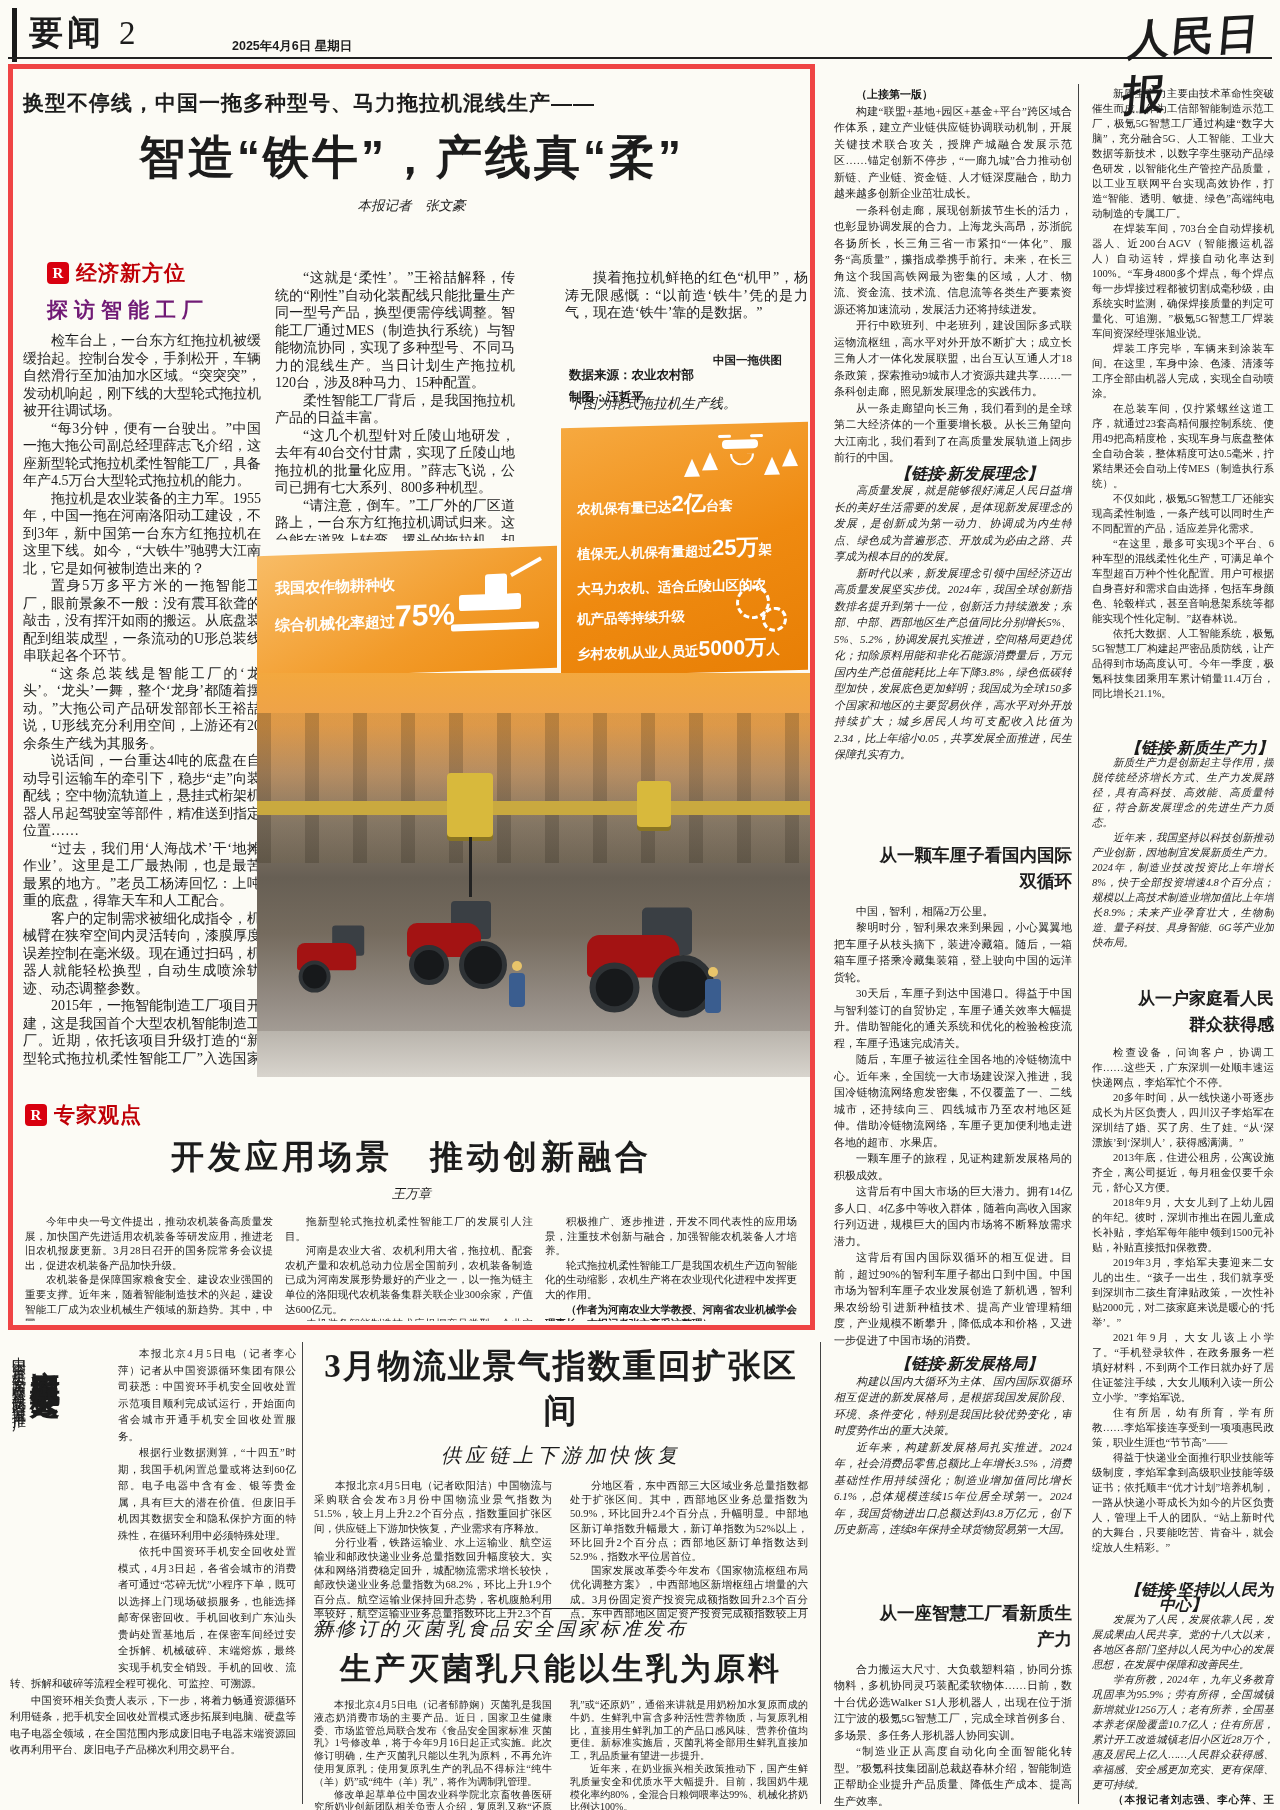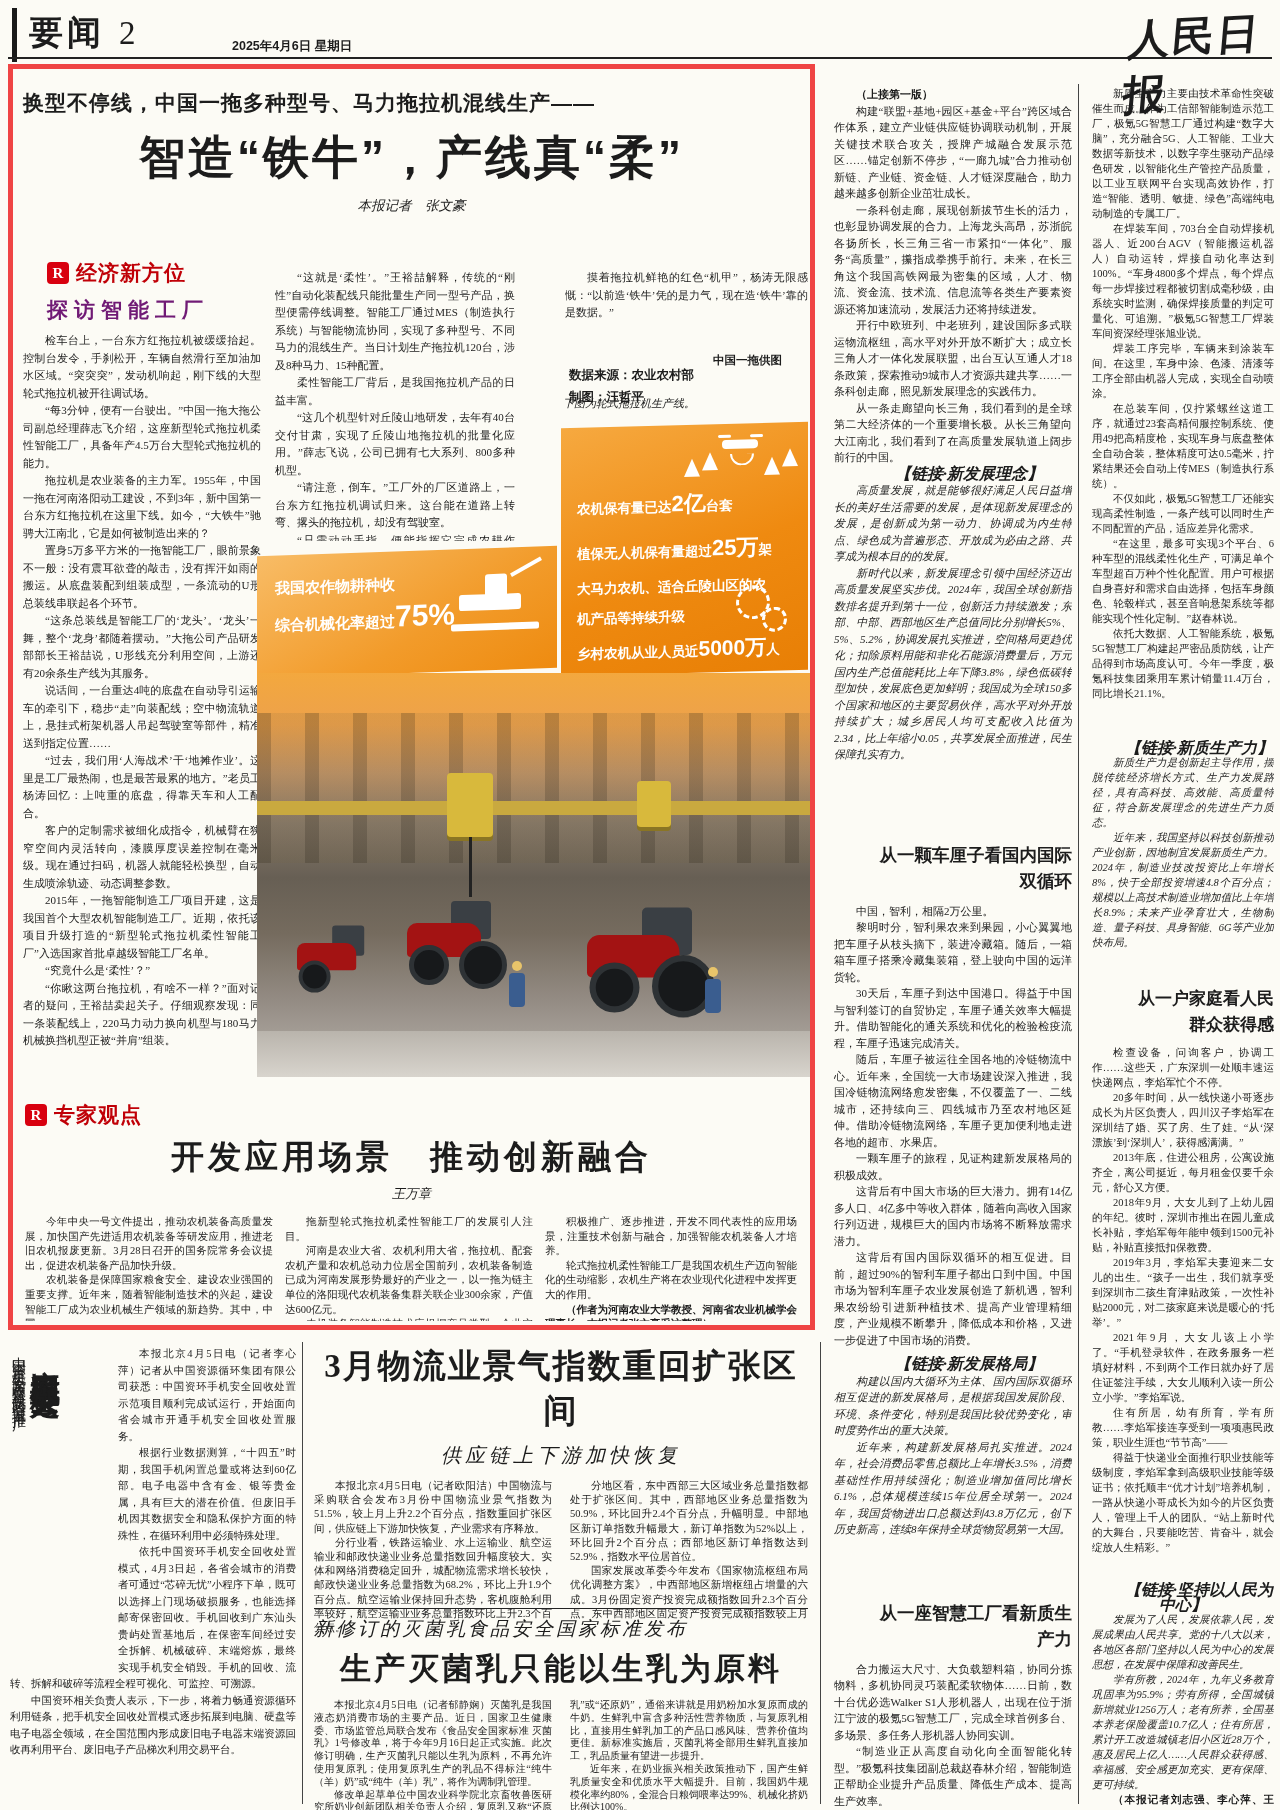--- a/index.html
+++ b/index.html
@@ -19,21 +19,21 @@
   
   .main-box{left:8px;top:64px;width:797px;height:1256px;border:5px solid #ef4444;background:#fcfbf5;}
   .kicker{left:10px;top:20px;font-size:21px;font-weight:bold;letter-spacing:1px;}
   .headline{left:0;width:100%;top:58px;text-align:center;font-size:46px;font-weight:900;letter-spacing:3px;}
   .byline{left:0;width:100%;top:128px;text-align:center;font-size:13.5px;font-style:italic;}
   .badge{left:34px;top:190px;}
   .badge-row{display:flex;align-items:center;gap:7px;}
   .logo-sq{width:22px;height:22px;background:#d8000f;border-radius:4px;color:#fff;font-weight:900;font-size:15px;display:flex;align-items:center;justify-content:center;}
   .badge-t1{color:#c00007;font-size:21px;font-weight:900;letter-spacing:1px;}
   .badge-t2{margin-top:9px;font-size:21px;letter-spacing:6px;color:#701a75;font-weight:bold;}
-  .mcol{font-size:11px;line-height:17.5px;}
+  .mcol{font-size:14px;line-height:17.5px;}
   .col1{left:10px;top:263px;width:238px;height:735px;}
   .col2{left:262px;top:200px;width:240px;height:272px;}
   .col3{left:552px;top:200px;width:243px;height:126px;}
   .note-kai{font-style:italic;}
   .credits{left:556px;top:296px;font-size:12.5px;font-weight:bold;line-height:1.75;}
   .photo-credit{left:700px;top:284px;font-size:11.5px;font-weight:bold;}
   
   .ig-right{left:548px;top:356px;width:247px;height:248px;background:linear-gradient(160deg,#f6a940 0%,#ef8a10 55%,#e87f05 100%);transform:skewY(-1.5deg);color:#fff;}
   .ig-left{left:244px;top:482px;width:300px;height:122px;background:linear-gradient(150deg,#f8bc66 0%,#f29b2a 60%,#ee8b10 100%);transform:skewY(-2deg);color:#fff;}
   .ig-line{font-size:13.5px;font-weight:bold;line-height:1.5;font-family:"Liberation Sans","DejaVu Sans",sans-serif;}

